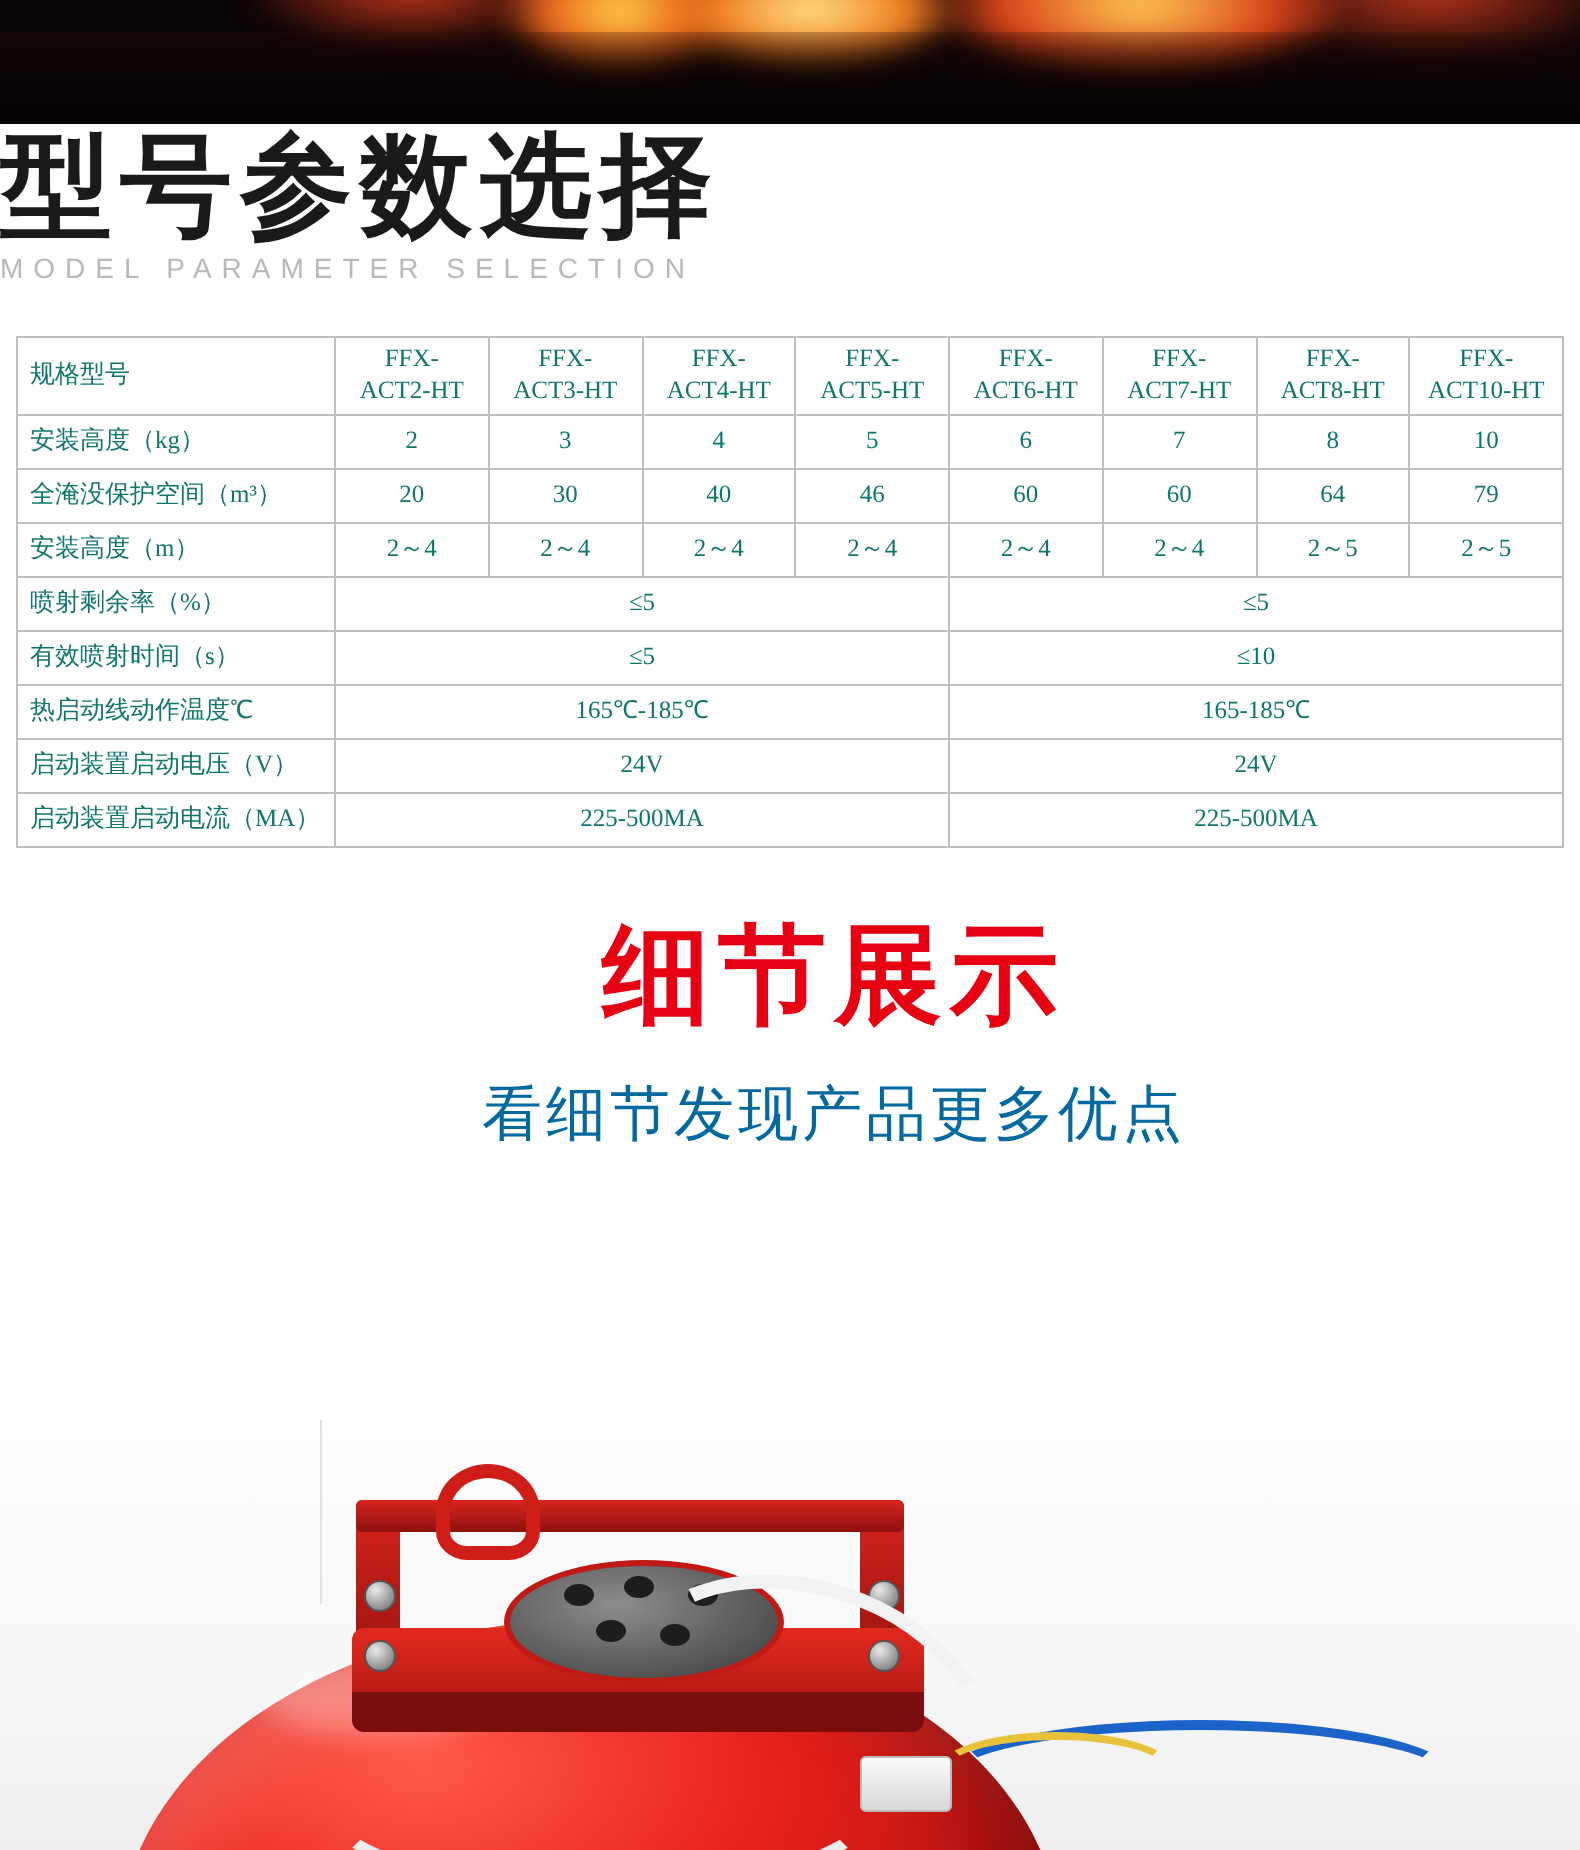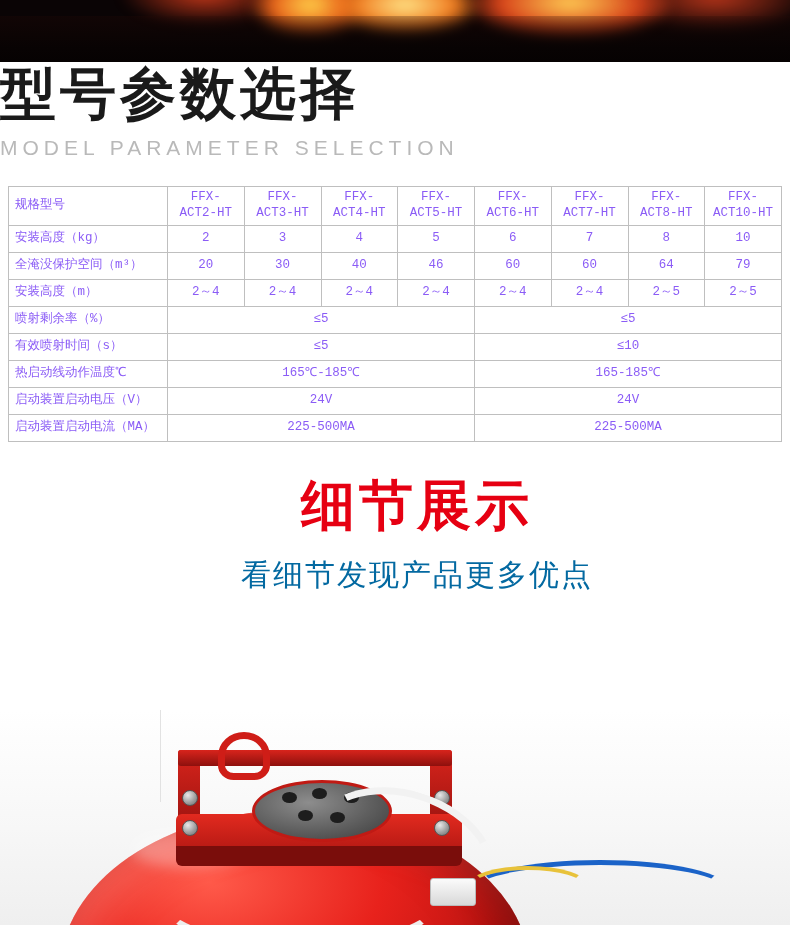--- a/index.html
+++ b/index.html
@@ -60,39 +60,38 @@
   }
   .title-cn {
     font-family: "DejaVu Sans", "Liberation Sans", sans-serif;
     font-size: 56px;
     font-weight: bold;
     color: #1a1a1a;
     letter-spacing: 4px;
     line-height: 1.15;
   }
   .title-en {
-    margin-top: 10px;
-    font-size: 21px;
+    font-size: 14px;
     letter-spacing: 5px;
     color: #b9b9b9;
     font-family: "Liberation Sans", sans-serif;
   }
 
   
   .table-wrap {
     margin: 26px 8px 0 8px;
     width: 774px;
   }
   table.spec {
     border-collapse: collapse;
     width: 774px;
     table-layout: fixed;
-    font-family: Liberation Mono, monospace;
+    font-family: Liberation Serif, serif;
     font-size: 12.5px;
-    color: #8b5cf6;
+    color: #0f766e;
   }
   table.spec td {
     border: 1px solid #bfbfbf;
     text-align: center;
     vertical-align: middle;
     padding: 3px 2px;
     line-height: 1.25;
     height: 20px;
   }
   table.spec td.rowhead {

